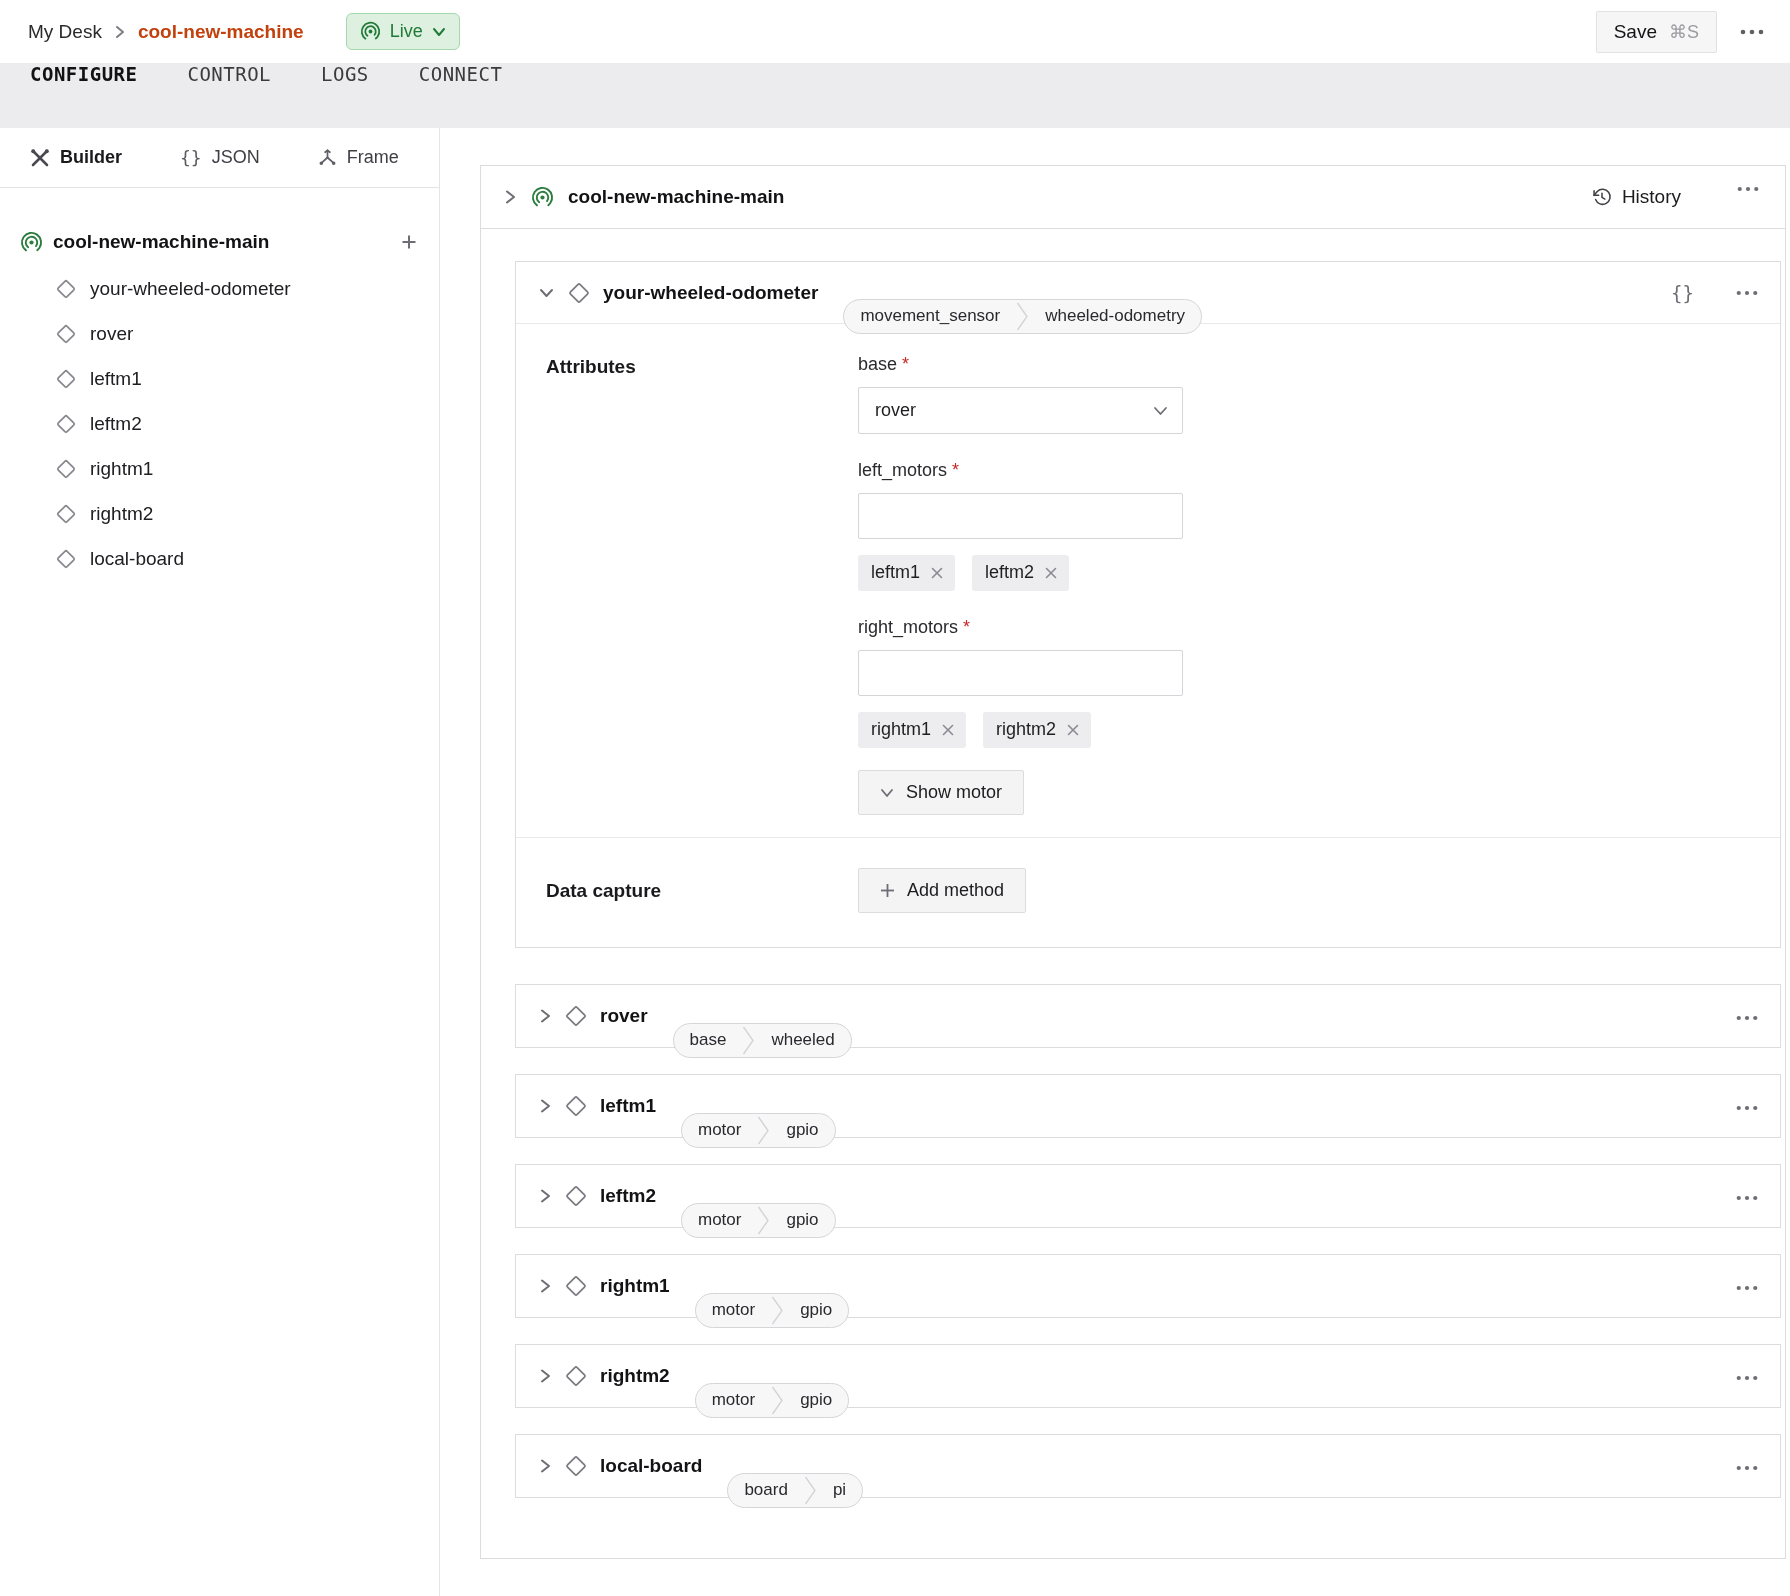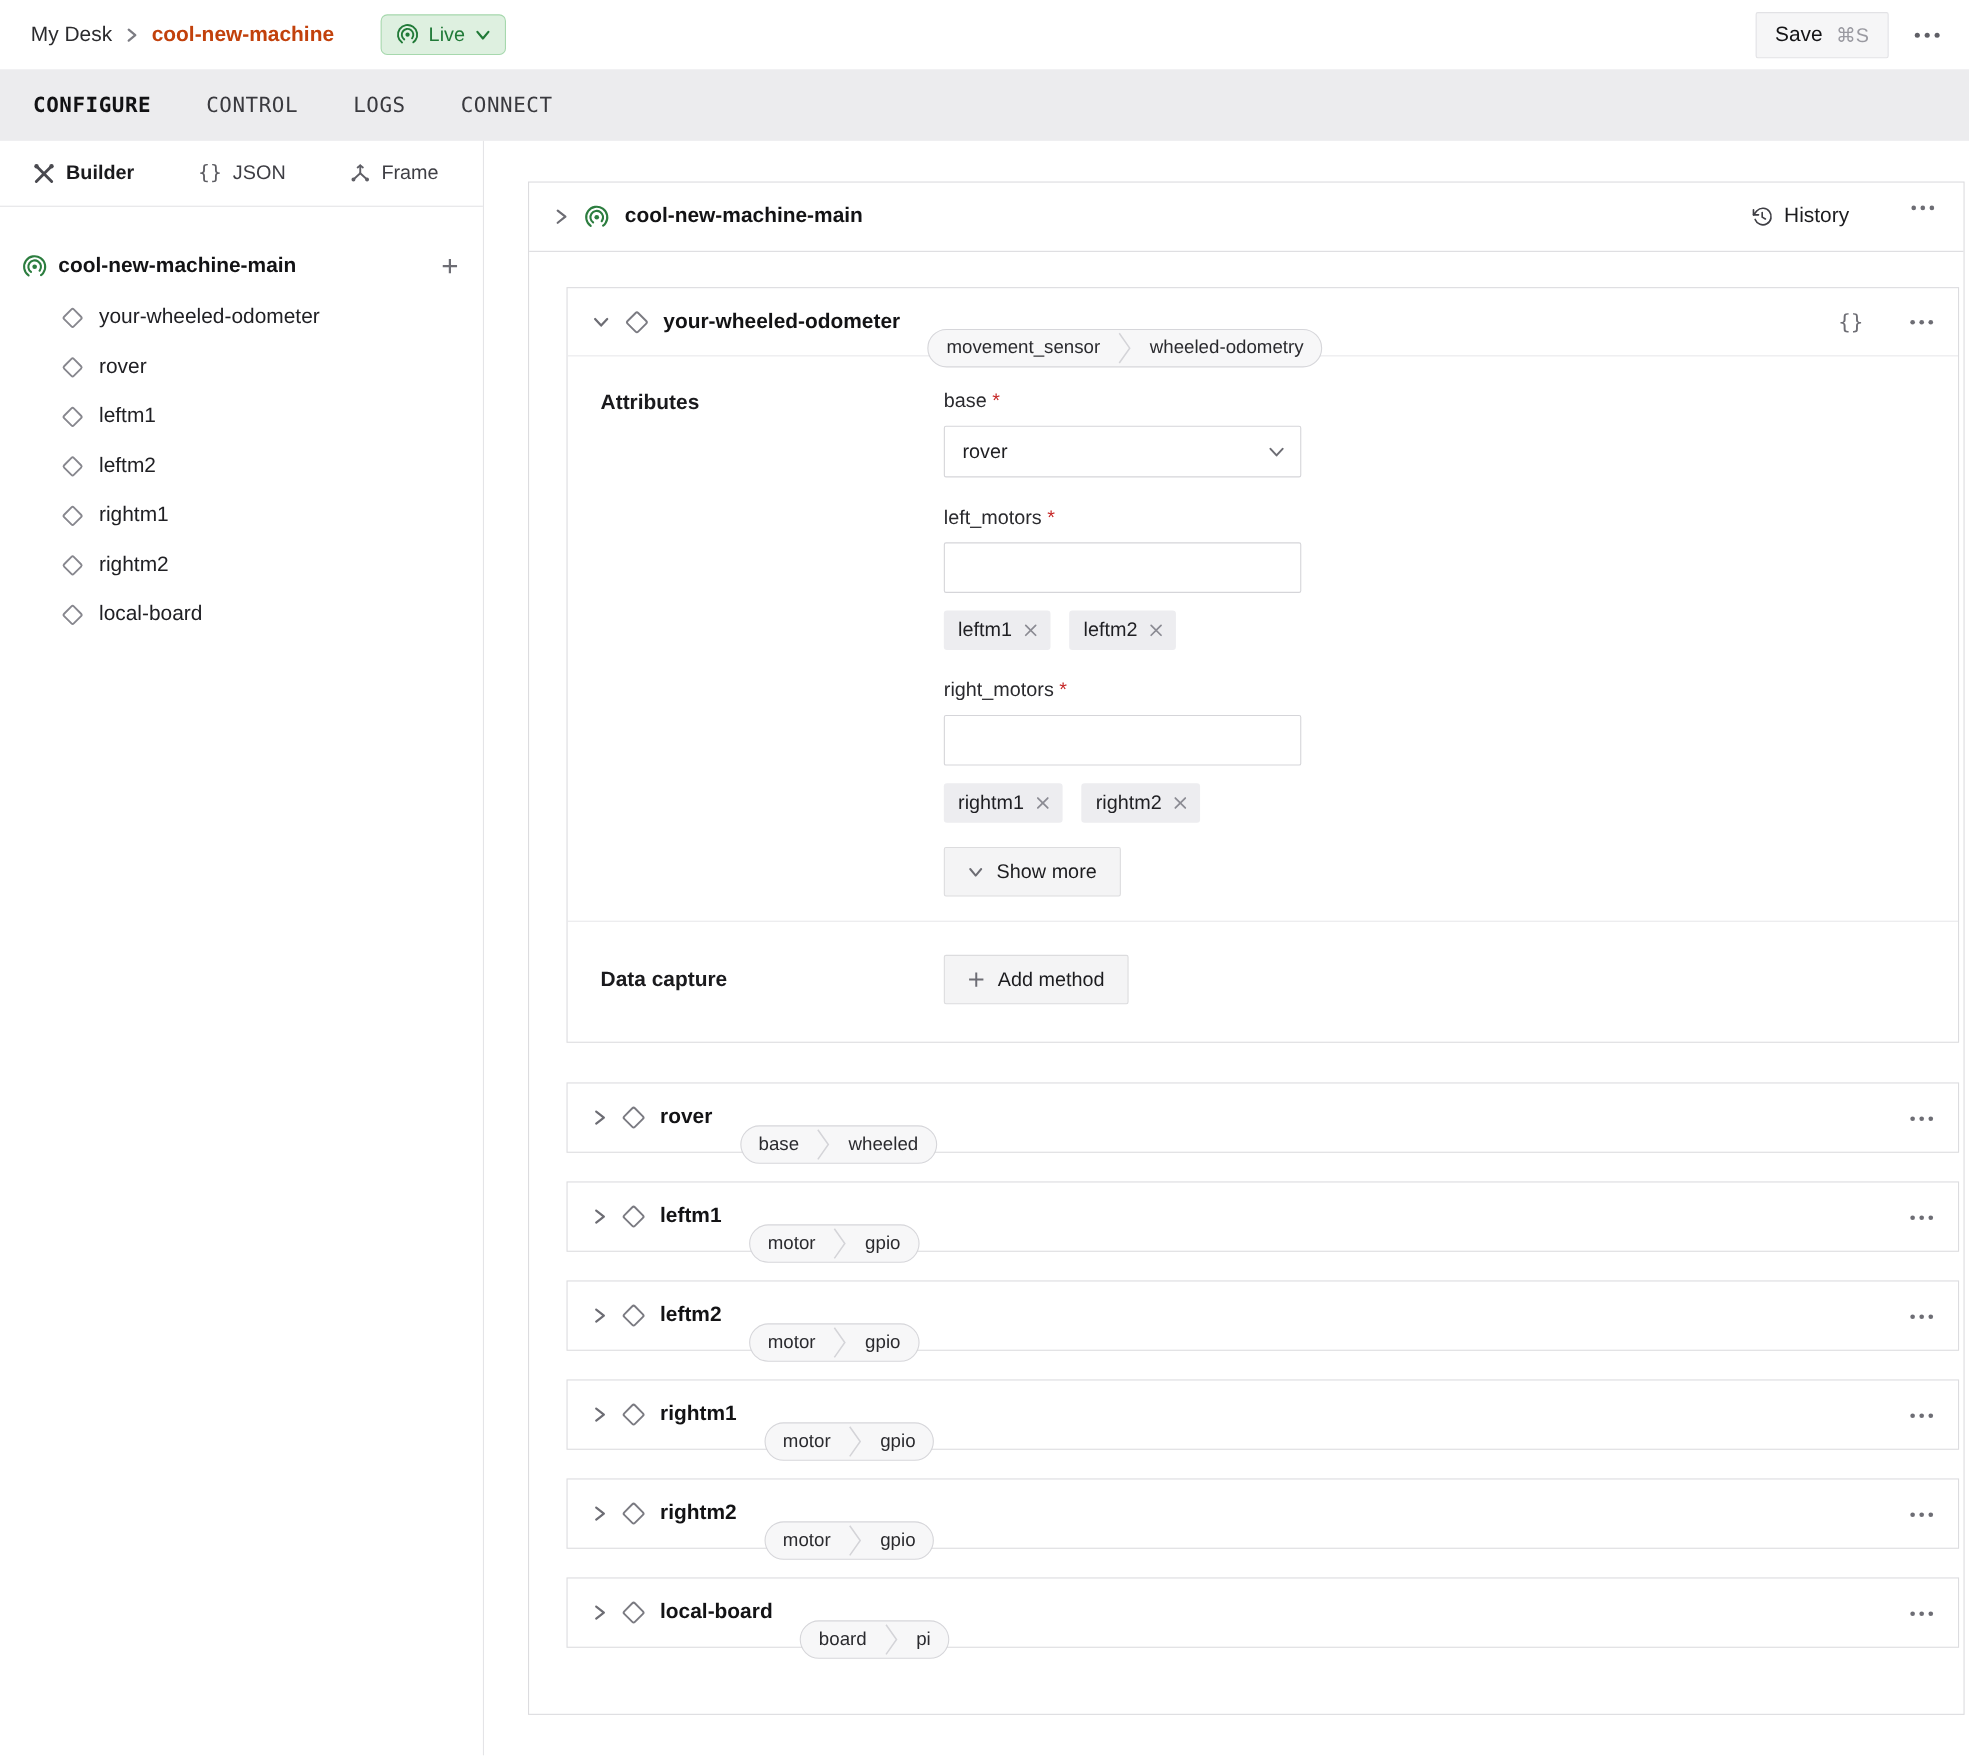--- a/index.html
+++ b/index.html
@@ -14,21 +14,21 @@
   .live-badge { margin-left:42px; display:inline-flex; align-items:center; gap:9px;
     background:#def0e0; border:1px solid #a6d8ad; border-radius:6px;
     padding:7px 13px; color:#217a38; font-size:18px; cursor:pointer; }
   .top-right { margin-left:auto; display:flex; align-items:center; gap:23px; }
   .save-btn { display:inline-flex; align-items:center; gap:12px; background:#f6f6f7;
     border:1px solid #e2e2e5; border-radius:2px; padding:9px 17px; font-size:19px; color:#141416; cursor:pointer; }
   .save-kbd { color:#9a9aa1; font-size:18px; }
   .icon-btn { background:none; border:none; cursor:pointer; display:inline-flex; align-items:center; }
 
   
-  .tabbar { height:65px; background:#ececee; display:flex; align-items:center;
+  .tabbar { height:65px; background:#ececee; display:flex; align-items:flex-start;
     padding:0 30px; gap:50px; font-family:"DejaVu Sans Mono", monospace; font-size:19px; }
   .tab { color:#3a3a3f; cursor:pointer; letter-spacing:0.5px; }
   .tab.active { font-weight:bold; color:#121214; }
 
   
   .body-row { display:flex; height:1468px; }
 
   
   .sidebar { width:440px; flex-shrink:0; border-right:1px solid #e4e4e7; display:flex; flex-direction:column; }
   .side-toolbar { height:60px; border-bottom:1px solid #e4e4e7; display:flex; align-items:center;
@@ -406,21 +406,21 @@
                   </span>
                 </div>
             </div>
 
             <button class="ghost-btn show-more">
               <span class="ic">
                 <svg width="14" height="10" viewBox="0 0 14 10">
                     <polyline points="2,2 7,8 12,2" fill="none" stroke="#6d6d74" stroke-width="1.8" stroke-linecap="round" stroke-linejoin="round"></polyline>
                   </svg>
               </span>
-              <span>Show more</span>
+              <span>Show motor</span>
             </button>
           </div>
         </div>
 
 
         <div class="section" style="padding-bottom:34px">
           <div class="section-label pad">Data capture</div>
           <div class="fields">
             <button class="ghost-btn">
               <span class="ic">

